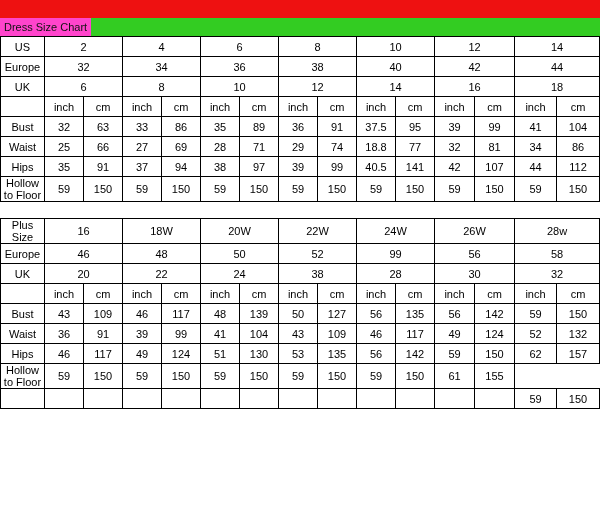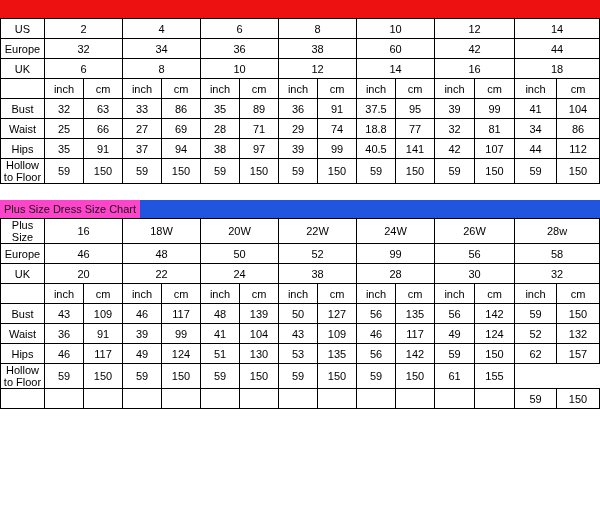--- a/index.html
+++ b/index.html
@@ -71,20 +71,23 @@
     text-align: center;
   }
 </style>
 </head>
 <body>
 
 <div class="page">
 
   <div class="bar bar-red"></div>
 
+  <div class="bar bar-green">
+    <span class="title-tag">Dress Size Chart</span>
+  </div>
 
   <table class="chart">
     <colgroup>
       <col style="width:44px">
       <col style="width:39px">
         <col style="width:39px">
       <col style="width:39px">
         <col style="width:39px">
       <col style="width:39px">
         <col style="width:39px">
@@ -107,21 +110,21 @@
         <td colspan="2">10</td>
         <td colspan="2">12</td>
         <td colspan="2">14</td>
       </tr>
       <tr>
         <td class="lbl">Europe</td>
         <td colspan="2">32</td>
         <td colspan="2">34</td>
         <td colspan="2">36</td>
         <td colspan="2">38</td>
-        <td colspan="2">60</td>
+        <td colspan="2">40</td>
         <td colspan="2">42</td>
         <td colspan="2">44</td>
       </tr>
       <tr>
         <td class="lbl">UK</td>
         <td colspan="2">6</td>
         <td colspan="2">8</td>
         <td colspan="2">10</td>
         <td colspan="2">12</td>
         <td colspan="2">14</td>
@@ -216,23 +219,20 @@
         <td rowspan="2">150</td>
         <td rowspan="2">59</td>
         <td rowspan="2">150</td>
       </tr>
       <tr></tr>
     </tbody>
   </table>
 
   <div class="spacer"></div>
 
-  <div class="bar bar-blue">
-    <span class="title-tag">Plus Size Dress Size Chart</span>
-  </div>
 
   <table class="chart">
     <colgroup>
       <col style="width:44px">
       <col style="width:39px">
         <col style="width:39px">
       <col style="width:39px">
         <col style="width:39px">
       <col style="width:39px">
         <col style="width:39px">

